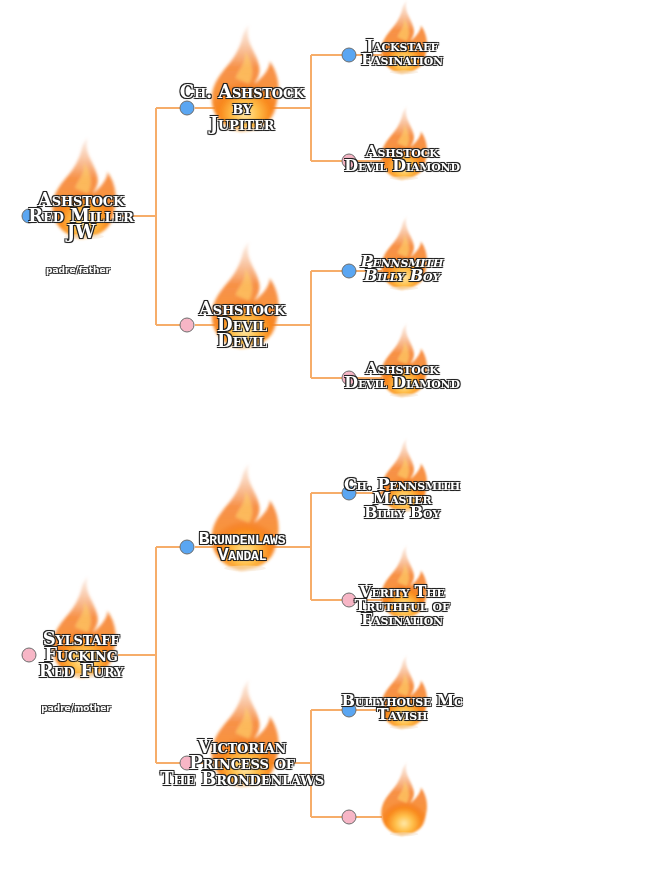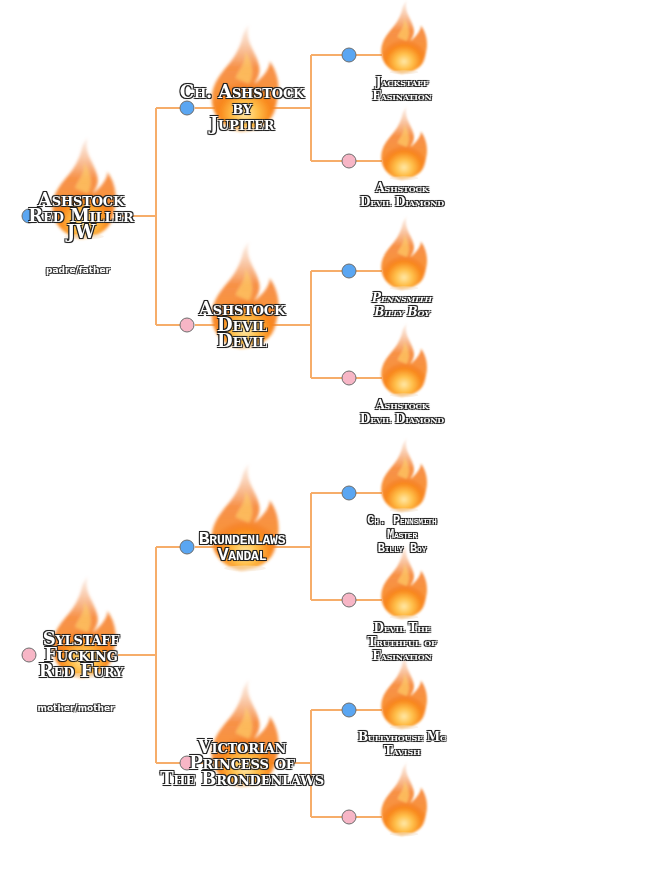--- a/index.html
+++ b/index.html
@@ -6,21 +6,21 @@
   body{width:650px;height:879px;position:relative;overflow:hidden;font-family:"DejaVu Serif","Liberation Serif",serif;}
   #canvas{position:absolute;left:0;top:0;width:650px;height:879px;}
   .line{position:absolute;background:#f6ad6a;}
   .dot{position:absolute;width:15px;height:15px;border-radius:50%;box-sizing:border-box;border:1.3px solid #6d6d6d;transform:translate(-50%,-50%);cursor:pointer;z-index:3;}
   .dot.male{background:#5aa6f2;}
   .dot.female{background:#f7b6c6;}
   .flame{position:absolute;transform:translate(-50%,-50%);z-index:1;}
   .name{position:absolute;transform:translate(-50%,-50%);text-align:center;color:#ffffff;font-variant:small-caps;font-weight:bold;letter-spacing:-0.2px;line-height:1.05;z-index:4;white-space:nowrap;
         text-shadow:-1px -1px 0 #222,1px -1px 0 #222,-1px 1px 0 #222,1px 1px 0 #222,0 0 2px #000;}
   .name.lg{font-size:18px;line-height:16px;}
-  .name.sm{font-size:12px;line-height:14px;margin-top:36px;}
+  .name.sm{font-size:16px;line-height:14px;}
   .role{position:absolute;transform:translate(-50%,-50%);font-size:9px;font-weight:bold;color:#fff;z-index:4;
         text-shadow:-1px -1px 0 #333,1px -1px 0 #333,-1px 1px 0 #333,1px 1px 0 #333;font-family:"DejaVu Sans",sans-serif;}
   .name span{display:block;}
 </style>
 </head>
 <body>
 
 <div id="canvas">
     <svg width="72" height="108" viewBox="0 0 80 120" class="flame" style="position: absolute; left: 84px; top: 188px;">
       <g filter="url(#fblur)">
@@ -174,36 +174,36 @@
     </div>
     <div class="dot male" style="left: 187px; top: 547px;"></div>
     <svg width="52" height="78" viewBox="0 0 80 120" class="flame" style="position: absolute; left: 404px; top: 475px;">
       <g filter="url(#fblur)">
         <path d="M44 4 C40 22 50 30 54 44 C58 56 52 62 50 66 C60 58 66 50 66 42 C76 56 78 74 72 90 C64 110 44 116 36 116 C20 114 6 102 5 84 C4 66 16 54 24 44 C32 34 36 24 38 14 C40 10 42 6 44 4 Z" fill="url(#fg-tip)"></path>
         <ellipse cx="40" cy="84" rx="34" ry="31" fill="url(#fg-core)"></ellipse>
         <path d="M30 60 C34 50 42 44 40 32 C48 44 50 56 44 66 Z" fill="#ffd46a" opacity="0.6"></path>
       </g>
       <ellipse cx="40" cy="114" rx="22" ry="3" fill="#f4e4d2" opacity="0.5"></ellipse>
     </svg>
-    <div class="name sm" style="left: 402px; top: 499px; font-family: Liberation Mono, monospace;">
+    <div class="name sm" style="left: 402px; top: 499px;">
       <span>Ch. Pennsmith</span>
       <span>Master</span>
       <span>Billy Boy</span>
     </div>
     <div class="dot male" style="left: 349px; top: 493px;"></div>
     <svg width="52" height="78" viewBox="0 0 80 120" class="flame" style="position: absolute; left: 404px; top: 582px;">
       <g filter="url(#fblur)">
         <path d="M44 4 C40 22 50 30 54 44 C58 56 52 62 50 66 C60 58 66 50 66 42 C76 56 78 74 72 90 C64 110 44 116 36 116 C20 114 6 102 5 84 C4 66 16 54 24 44 C32 34 36 24 38 14 C40 10 42 6 44 4 Z" fill="url(#fg-tip)"></path>
         <ellipse cx="40" cy="84" rx="34" ry="31" fill="url(#fg-core)"></ellipse>
         <path d="M30 60 C34 50 42 44 40 32 C48 44 50 56 44 66 Z" fill="#ffd46a" opacity="0.6"></path>
       </g>
       <ellipse cx="40" cy="114" rx="22" ry="3" fill="#f4e4d2" opacity="0.5"></ellipse>
     </svg>
     <div class="name sm" style="left: 402px; top: 606px;">
-      <span>Devil The</span>
+      <span>Verity The</span>
       <span>Truthful of</span>
       <span>Fasination</span>
     </div>
     <div class="dot female" style="left: 349px; top: 600px;"></div>
     <div class="line" style="left: 270px; top: 762px; width: 41px; height: 2px;"></div>
     <div class="line" style="left: 310px; top: 710px; width: 2px; height: 107px;"></div>
     <div class="line" style="left: 311px; top: 709px; width: 31px; height: 2px;"></div>
     <div class="line" style="left: 311px; top: 816px; width: 31px; height: 2px;"></div>
     <div class="line" style="left: 356px; top: 709px; width: 26px; height: 2px;"></div>
     <div class="line" style="left: 356px; top: 816px; width: 26px; height: 2px;"></div>
@@ -237,21 +237,21 @@
     <div class="dot male" style="left: 349px; top: 710px;"></div>
     <svg width="52" height="78" viewBox="0 0 80 120" class="flame" style="position: absolute; left: 404px; top: 799px;">
       <g filter="url(#fblur)">
         <path d="M44 4 C40 22 50 30 54 44 C58 56 52 62 50 66 C60 58 66 50 66 42 C76 56 78 74 72 90 C64 110 44 116 36 116 C20 114 6 102 5 84 C4 66 16 54 24 44 C32 34 36 24 38 14 C40 10 42 6 44 4 Z" fill="url(#fg-tip)"></path>
         <ellipse cx="40" cy="84" rx="34" ry="31" fill="url(#fg-core)"></ellipse>
         <path d="M30 60 C34 50 42 44 40 32 C48 44 50 56 44 66 Z" fill="#ffd46a" opacity="0.6"></path>
       </g>
       <ellipse cx="40" cy="114" rx="22" ry="3" fill="#f4e4d2" opacity="0.5"></ellipse>
     </svg>
     <div class="dot female" style="left: 349px; top: 817px;"></div>
-    <div class="role" style="left: 76px; top: 708px;">mother/mother</div>
+    <div class="role" style="left: 76px; top: 708px;">padre/mother</div>
   </div>
 
 <svg width="0" height="0" style="position:absolute">
   <defs>
     <radialGradient id="fg-core" cx="50%" cy="72%" r="55%">
       <stop offset="0%" stop-color="#ffe9a8"></stop>
       <stop offset="35%" stop-color="#ffc04a"></stop>
       <stop offset="70%" stop-color="#f98a1e"></stop>
       <stop offset="100%" stop-color="#f26a12" stop-opacity="0.0"></stop>
     </radialGradient>

